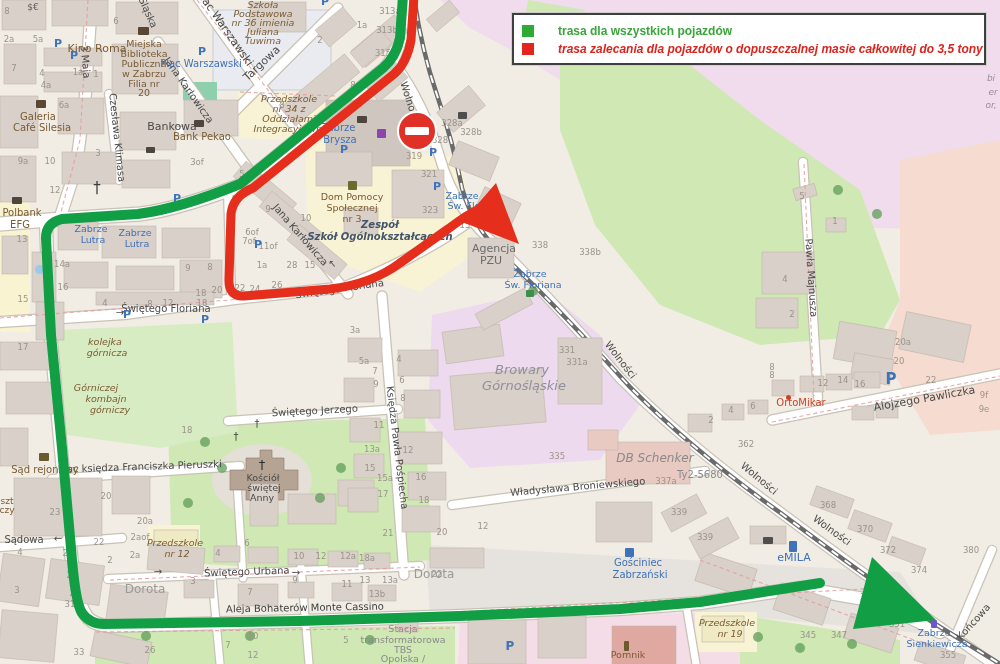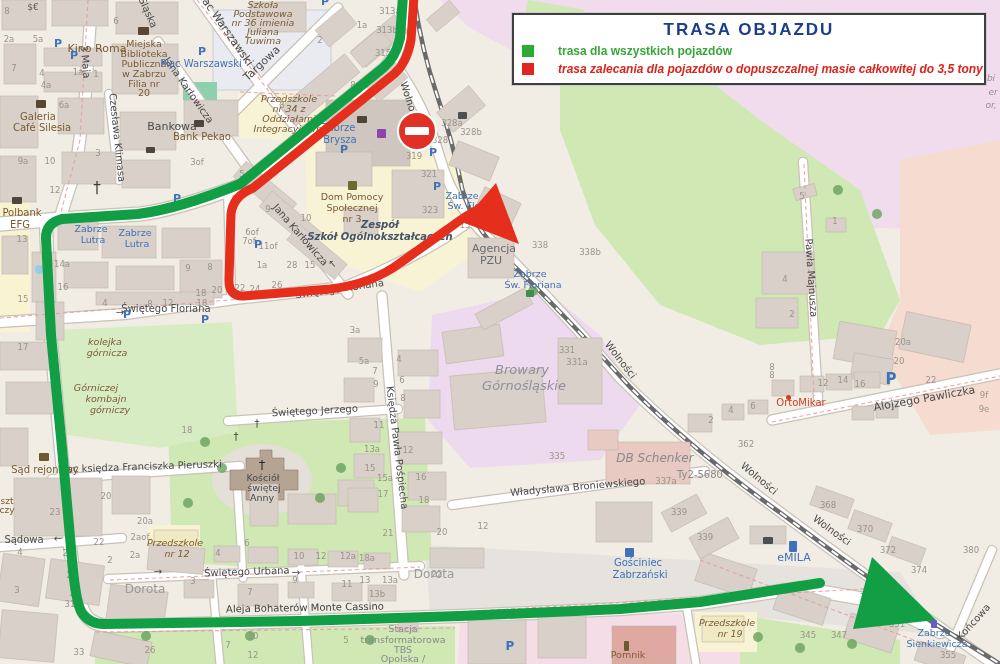--- a/index.html
+++ b/index.html
@@ -551,21 +551,20 @@
     <path fill="none" stroke-width="9" stroke-linejoin="round" stroke-linecap="round" d="M414,-4 L411,40 Q407,63 394,74 L253,188 Q233,196 231,214 L229,278 Q228,297 244,296 L330,289 Q372,284 400,263 L448,229 Q468,214 479,209" stroke="#e52e1b"></path>
     <polygon points="519,244 462,222 496,183" fill="#e52e1b"></polygon>
     <g transform="translate(417 131)">
       <circle cx="0" cy="0" r="19" fill="#e13127" stroke="#ffffff" stroke-width="2"></circle>
       <rect x="-12" y="-4" width="24" height="8" rx="1.5" fill="#ffffff"></rect>
     </g>
   </g>
 </svg>
 
 <div class="legend">
-  <div class="legend-title" style="color: rgb(30, 62, 135);">TRASA OBJAZDU</div>
   <div class="legend-row">
     <span class="swatch" style="background: rgb(47, 170, 53);"></span>
     <span style="color: rgb(58, 165, 58);">trasa dla wszystkich pojazdów</span>
   </div>
   <div class="legend-row">
     <span class="swatch" style="background: rgb(227, 38, 29);"></span>
     <span style="color: rgb(218, 37, 29); font-style: italic;">trasa zalecania dla pojazdów o dopuszczalnej masie całkowitej do 3,5 tony</span>
   </div>
 </div>
 

